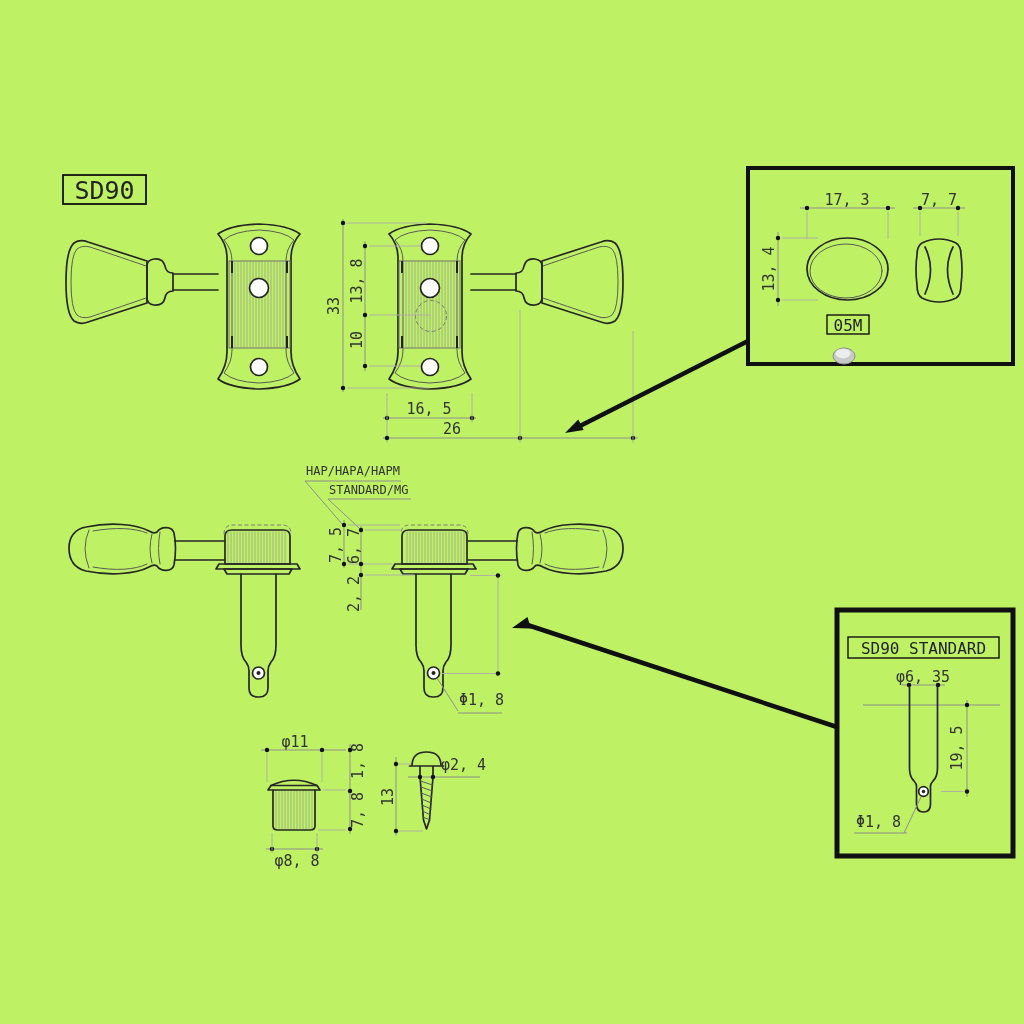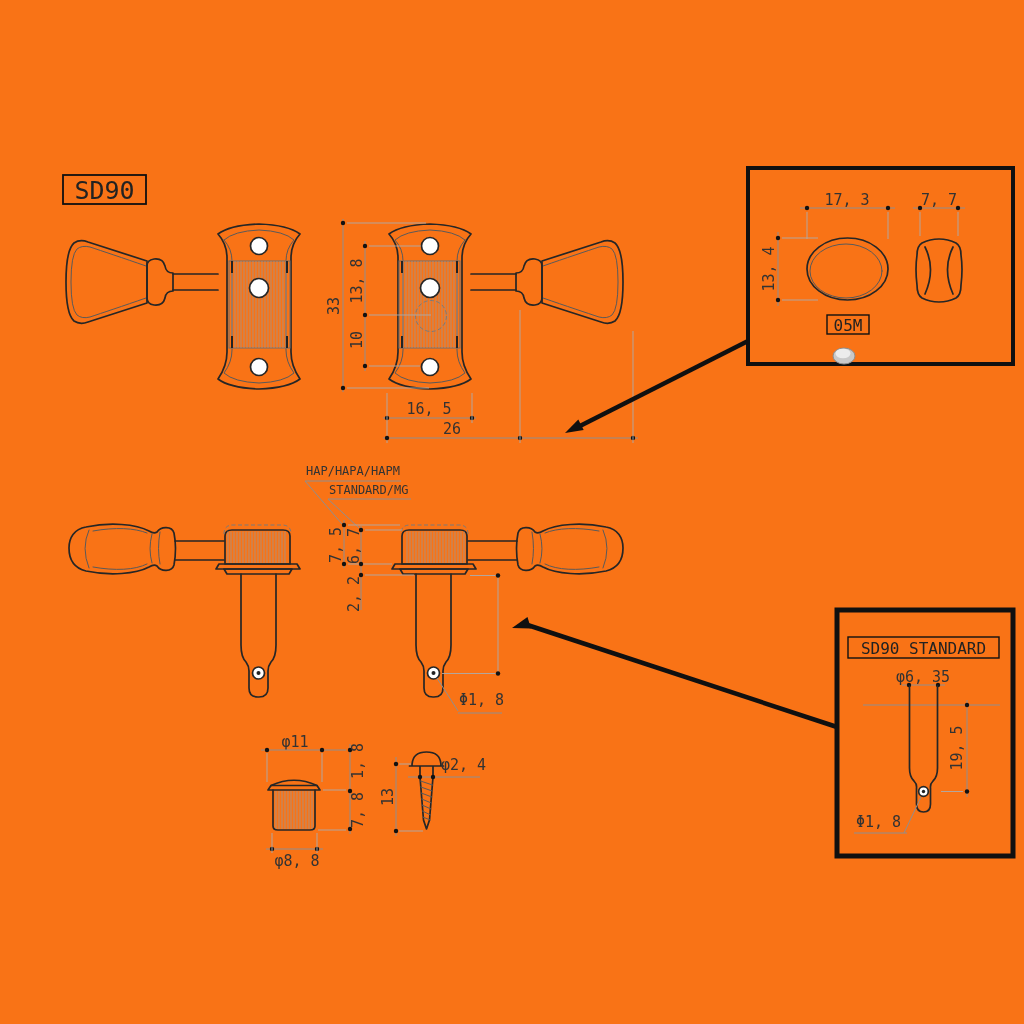--- a/index.html
+++ b/index.html
@@ -1,16 +1,16 @@
 <!DOCTYPE html>
 <html><head>
 <meta charset="utf-8">
 <style>
   html,body{margin:0;padding:0;background:#fff;}
-  .canvas{position:relative;width:1024px;height:1024px;background:#f97316;overflow:hidden;
+  .canvas{position:relative;width:1024px;height:1024px;background:#bef264;overflow:hidden;
           font-family:"DejaVu Sans Mono", monospace;}
   svg{display:block;}
   .ol   {fill:none;stroke:#262626;stroke-width:1.7;stroke-linejoin:round;stroke-linecap:round;}
   .olf  {fill:#ffffff;stroke:#262626;stroke-width:1.7;}
   .inner{fill:none;stroke:#5a5a5a;stroke-width:1;stroke-linecap:round;}
   .rib  {fill:none;stroke:#9a9a9a;stroke-width:0.75;}
   .hbox {fill:none;stroke:#6e6e6e;stroke-width:1;}
   .tick {fill:none;stroke:#222222;stroke-width:2;}
   .dim  {fill:none;stroke:#8f8f8f;stroke-width:1;}
   .ext  {fill:none;stroke:#ababab;stroke-width:0.9;}

